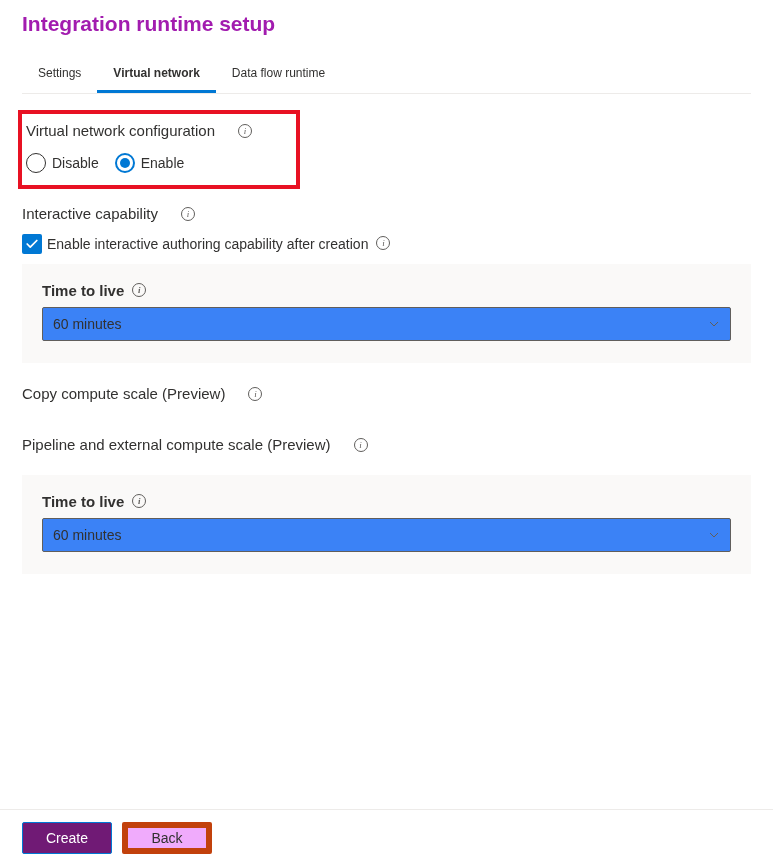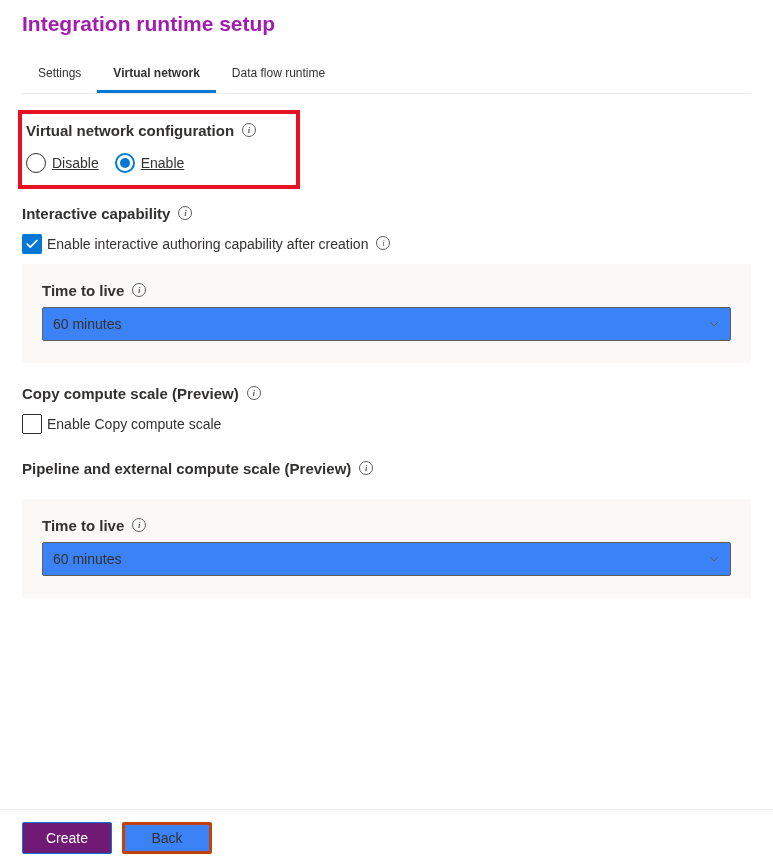--- a/index.html
+++ b/index.html
@@ -37,25 +37,25 @@
     }
     .tab.active {
       font-weight: 600;
       border-bottom: 3px solid #0078d4;
     }
     .section {
       margin-top: 16px;
     }
     .section-heading {
       font-size: 15px;
-      font-weight: 700;
-      color: #323130;
-      display: inline-flex;
-      align-items: center;
-      gap: 8px;
+      font-weight: 400;
+      color: #323130;
+      display: inline-flex;
+      align-items: flex-end;
+      gap: 23px;
       margin-bottom: 8px;
     }
     .info-icon {
       display: inline-flex;
       width: 14px;
       height: 14px;
       border: 1px solid #605e5c;
       border-radius: 50%;
       align-items: center;
       justify-content: center;
@@ -81,21 +81,20 @@
       gap: 16px;
       align-items: center;
       margin-top: 6px;
       margin-left: 4px;
     }
     .radio-container {
       display: inline-flex;
       align-items: center;
       gap: 6px;
       cursor: pointer;
-      text-decoration: underline;
     }
     .radio-outer {
       width: 20px;
       height: 20px;
       border-radius: 50%;
       display: inline-flex;
       align-items: center;
       justify-content: center;
     }
     .radio-unchecked { border: 1px solid #323130; }
@@ -177,23 +176,23 @@
       align-items: center;
       justify-content: center;
       min-width: 90px;
     }
     .btn-primary {
       background: #701a75;
       color: #fff;
       border: 1px solid #0078d4;
     }
     .btn-default {
-      background: #3b82f6;
-      color: #323130;
-      border: 3px solid #c2410c;
+      background: #f0abfc;
+      color: #323130;
+      border: 6px solid #c2410c;
     }
     .footer-spacer { flex: 1; }
   </style>
 </head>
 <body>
 
 <div class="container">
   <h1 class="page-title">Integration runtime setup</h1>
 
   <div class="tabs">
@@ -251,24 +250,20 @@
         </svg>
       </div>
     </div>
   </div>
 
   <div class="section" style="margin-top:22px;">
     <div class="section-heading">
       <span>Copy compute scale (Preview)</span>
       <span class="info-icon">i</span>
     </div>
-    <div class="checkbox-row">
-      <span class="checkbox unchecked"></span>
-      <span class="checkbox-label">Enable Copy compute scale</span>
-    </div>
   </div>
 
   <div class="section" style="margin-top:26px;">
     <div class="section-heading">
       <span>Pipeline and external compute scale (Preview)</span>
       <span class="info-icon">i</span>
     </div>
     <div class="panel" style="margin-top:14px;">
       <div class="field-label">
         <span>Time to live</span>

